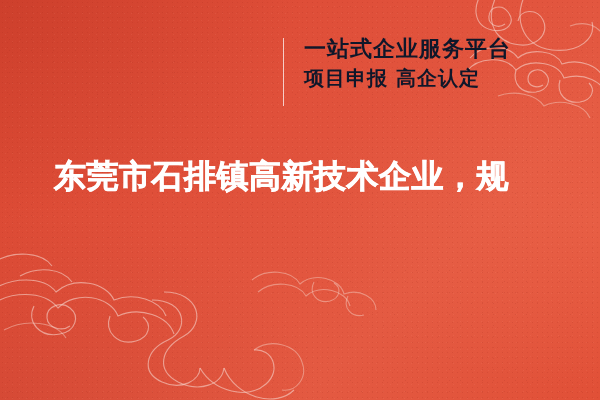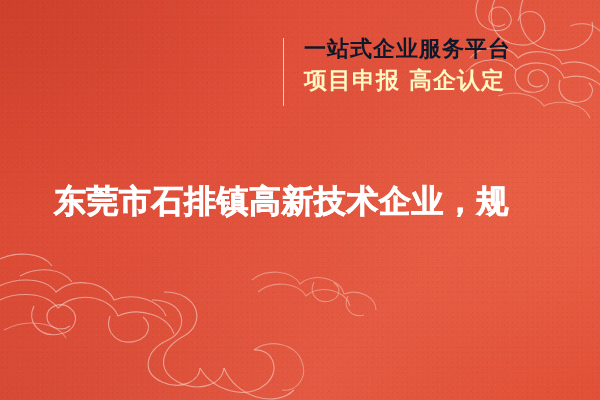--- a/index.html
+++ b/index.html
@@ -111,36 +111,35 @@
   .tagline-main {
     color: #0f172a;
     font-size: 22px;
     font-weight: 700;
     letter-spacing: 1px;
     line-height: 1.2;
     white-space: nowrap;
   }
   .tagline-sub {
     margin-top: 4px;
-    color: #fef9c3;
-    font-size: 23px;
+    color: #0f172a;
+    font-size: 20px;
     font-weight: 700;
     letter-spacing: 1px;
     line-height: 1.2;
     white-space: nowrap;
     font-family: "DejaVu Serif", "Liberation Serif", serif;
   }
 
   
   .headline {
     position: absolute;
     left: 0; top: 152px;
     width: 563px;
     text-align: center;
-    margin-top: 25px;
   }
   .headline-line {
     color: #ffffff;
     font-size: 32px;
     font-weight: 700;
     line-height: 48px;
     letter-spacing: 0.5px;
     white-space: nowrap;
     -webkit-text-stroke: 0.7px #ffffff;
   }

